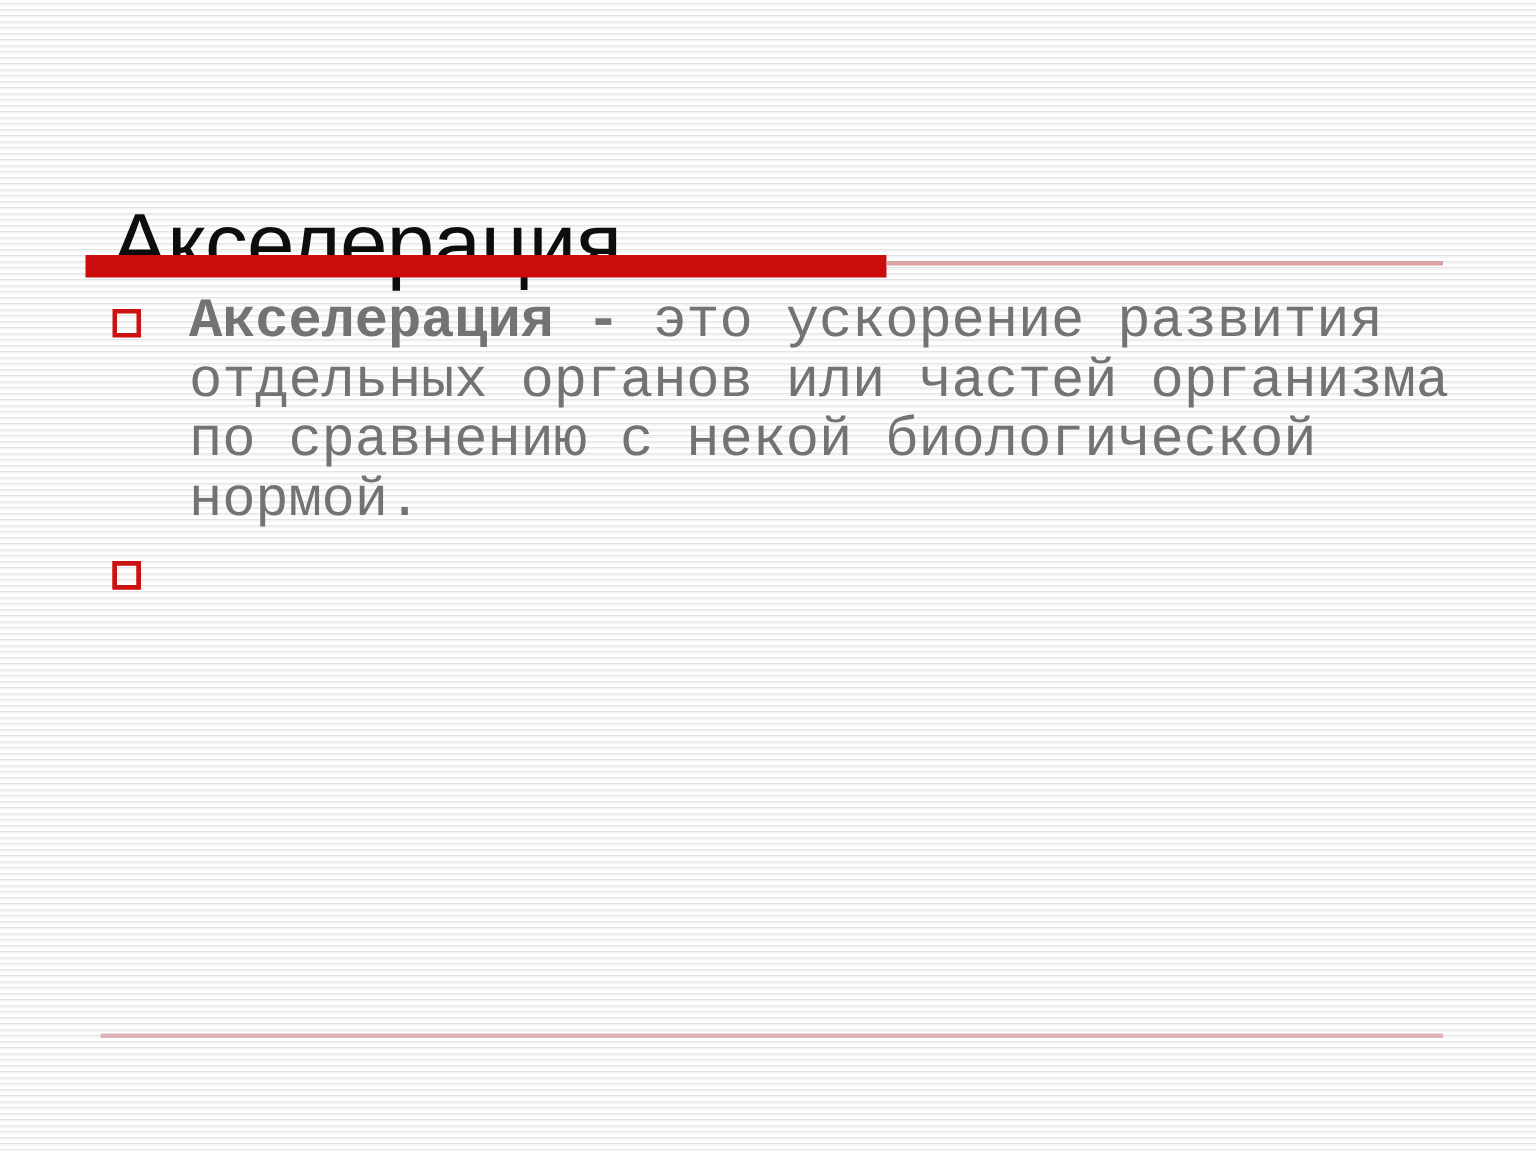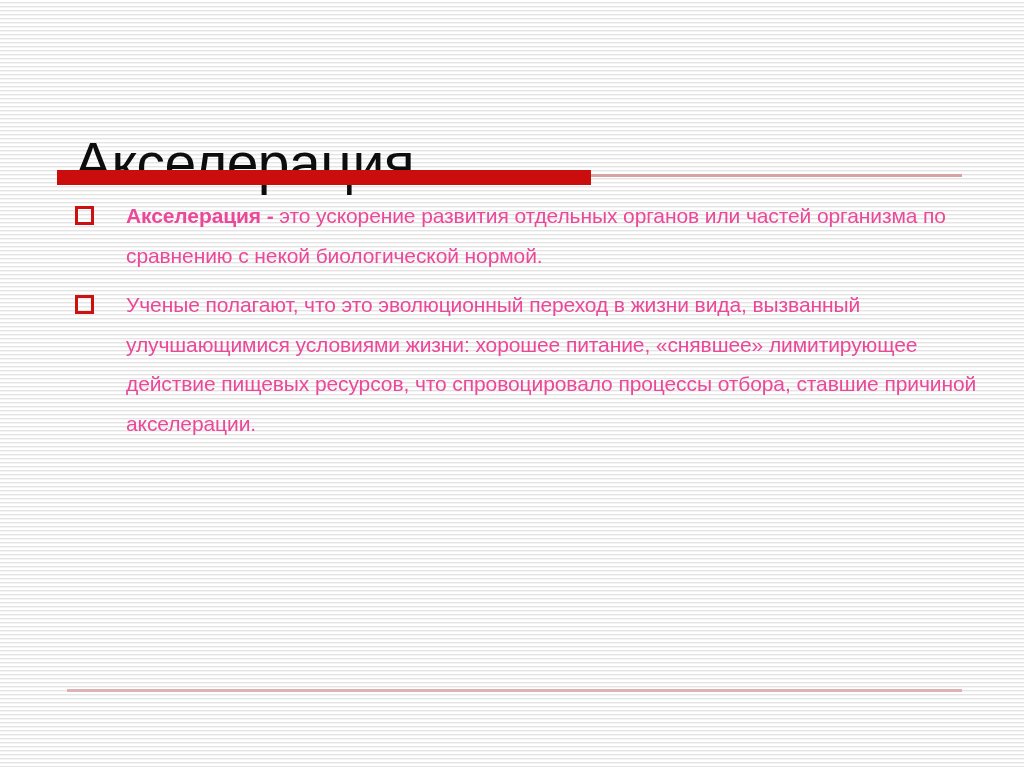--- a/index.html
+++ b/index.html
@@ -104,26 +104,27 @@
     top: 10px;
     width: 13px;
     height: 13px;
     border: 3px solid #cc1111;
     box-sizing: content-box;
     background: transparent;
   }
 
   .bullet-text {
     display: block;
-    font-size: 21px;
+    font-size: 37px;
     line-height: 39.5px;
-    color: #ec4899;
+    color: #737373;
     font-weight: normal;
     white-space: pre-line;
     letter-spacing: -0.1px;
+    font-family: Liberation Mono, monospace;
   }
 
   .bullet-text .lead {
     font-weight: bold;
   }
 
   
   .footer-rule {
     position: absolute;
     left: 67px;
@@ -153,21 +154,20 @@
         <span class="bullet-marker"></span>
         <span class="bullet-text"><span class="lead">Акселерация - </span><span>это ускорение развития отдельных органов или частей организма по сравнению с некой биологической нормой.</span></span>
       </div>
 
       <div class="bullet-row">
         <span class="bullet-marker"></span>
       </div>
 
       <div class="bullet-row">
         <span class="bullet-marker"></span>
-        <span class="bullet-text"><span>Ученые полагают, что это эволюционный переход в жизни вида, вызванный улучшающимися условиями жизни: хорошее питание, «снявшее» лимитирующее действие пищевых ресурсов, что спровоцировало процессы отбора, ставшие причиной акселерации.</span></span>
       </div>
 
     </div>
 
     <div class="footer-rule"></div>
 
   </div>
 </div>
 
 </body></html>

